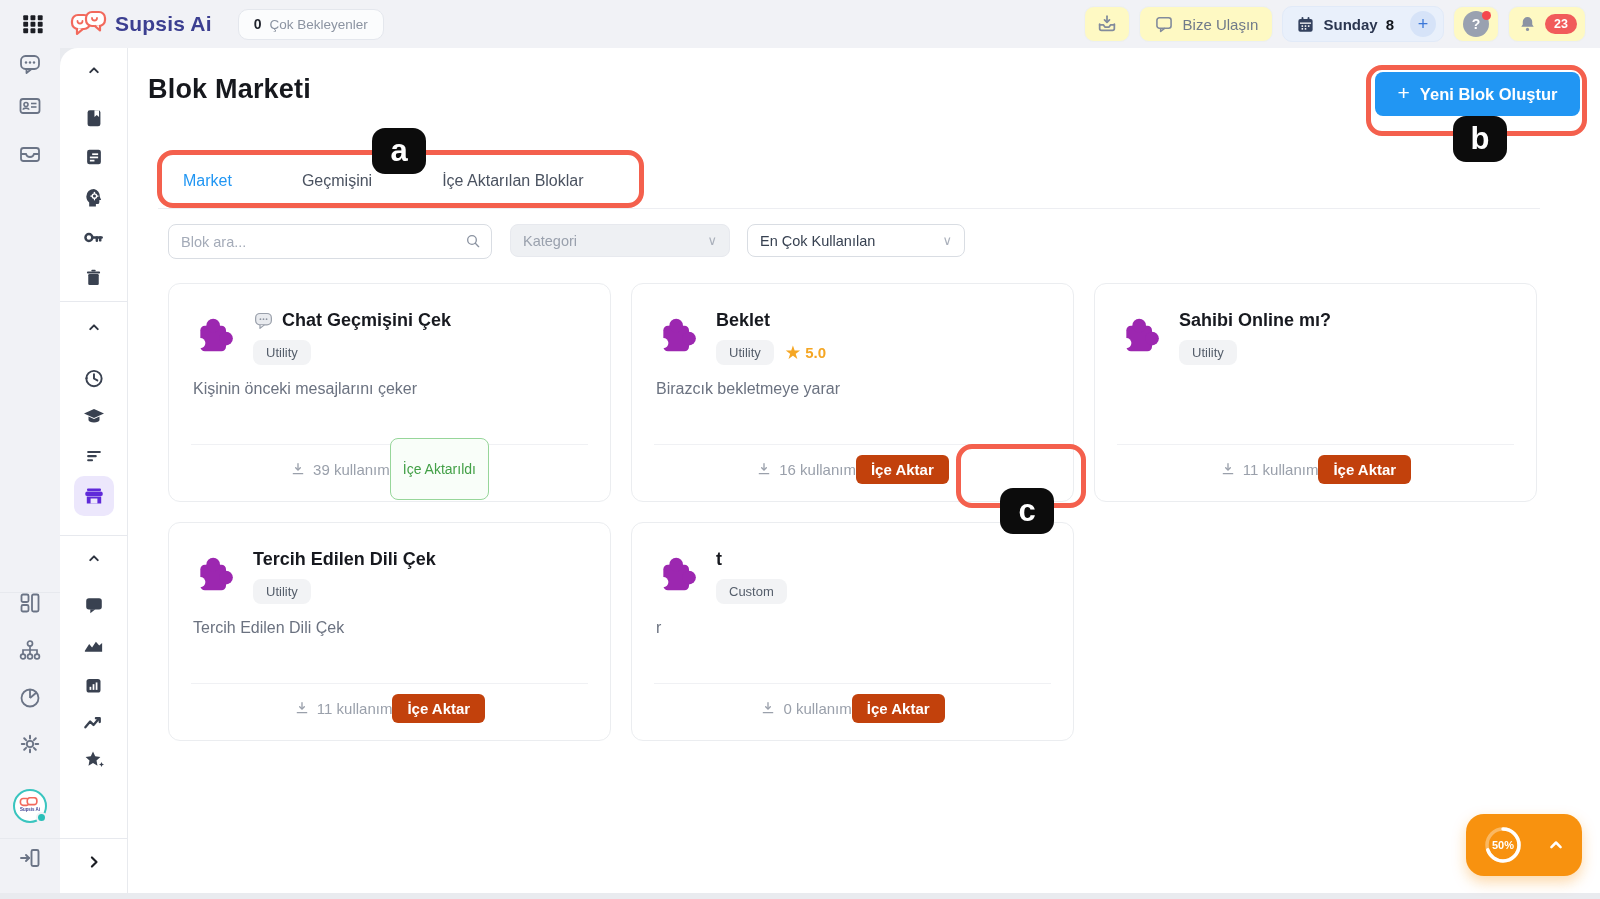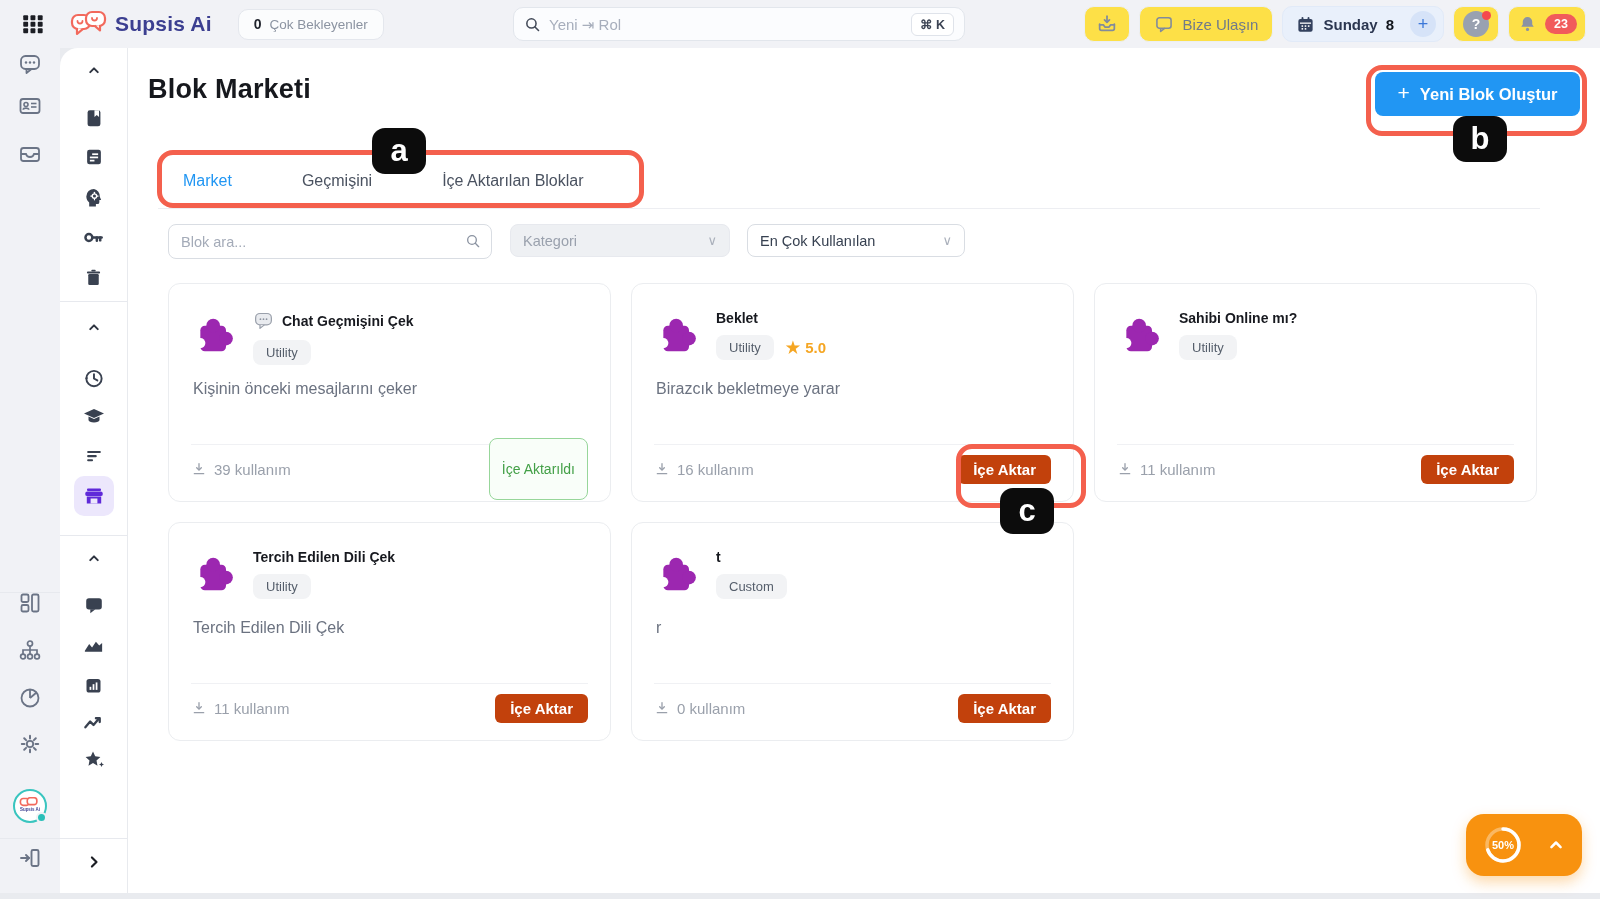--- a/index.html
+++ b/index.html
@@ -12,21 +12,21 @@
   .logo { display:flex; align-items:center; gap:7px; margin-left:24px; }
   .logo-text { font-size:21px; font-weight:800; color:#3c3f91; letter-spacing:.2px; }
   .wait-pill { display:flex; align-items:center; gap:8px; height:31px; margin-left:26px; padding:0 15px; background:#fbfcfd; border:1px solid #e4e7ed; border-radius:10px; font-size:13.5px; }
   .wait-pill b { color:#1e222b; font-size:14px; }
   .wait-pill span.lbl { color:#8b93a1;text-align:right; }
   .tb-search { position:absolute; left:513px; top:7px; width:452px; height:34px; background:#fbfcfe; border:1px solid #e2e6ec; border-radius:10px; display:flex; align-items:center; padding:0 10px; }
   .tb-search input { flex:1; border:none; outline:none; background:transparent; font-size:15px; color:#3a4150; margin-left:8px; font-family:"Liberation Sans", sans-serif; }
   .tb-search input::placeholder { color:#a7aebc; }
   .kbd { font-size:12.5px; color:#3c4454; background:#fff; border:1px solid #dfe3ea; border-radius:6px; padding:3px 8px; font-weight:700; }
   .tb-right { margin-left:auto; display:flex; gap:9px; align-items:center; }
-  .pill { display:flex; align-items:center; justify-content:center; height:36px; background:#fde047; border:1px solid #eceff3; border-radius:10px; cursor:pointer; }
+  .pill { display:flex; align-items:center; justify-content:center; height:36px; background:#fef9c3; border:1px solid #eceff3; border-radius:10px; cursor:pointer; }
   .pill.icon-only { width:46px; }
   .pill.contact { padding:0 14px; gap:9px; color:#707a8a; font-size:15px; }
   .pill.date { background:#e9f0fb; border-color:#e1eaf8; padding:0 7px 0 13px; gap:8px; }
   .pill.date .d-lbl { font-size:15px; color:#2b3650; font-weight:600; }
   .pill.date .d-num { font-size:15px; color:#10131a; font-weight:700; }
   .plus-circle { width:26px; height:26px; border-radius:50%; background:#d6e3f8; color:#3b77d8; font-size:18px; display:flex; align-items:center; justify-content:center; margin-left:8px; }
   .help-wrap { position:relative; width:44px; }
   .help-circle { width:26px; height:26px; border-radius:50%; background:#99a1b0; color:#fff; font-size:14px; font-weight:700; display:flex; align-items:center; justify-content:center; }
   .help-dot { position:absolute; right:7px; top:4px; width:9px; height:9px; border-radius:50%; background:#f5484d; }
   .pill.bell { width:78px; gap:7px; }
@@ -60,28 +60,28 @@
   .f-cat { width:220px; margin-left:18px; background:#eef0f3; border:1px solid #e7e9ee; color:#9aa1ad; }
   .f-sort { width:218px; margin-left:17px; background:#fff; border:1px solid #d9dde3; color:#374151; }
   .chev { color:#aab0bb; font-size:13px; }
 
   
   .cards { position:absolute; left:40px; top:235px; display:grid; grid-template-columns:repeat(3,443px); grid-auto-rows:219px; gap:20px; }
   .card { position:relative; background:#fff; border:1px solid #ebedf0; border-radius:12px; }
   .card-head { position:absolute; left:24px; top:26px; display:flex; gap:16px; }
   .puzzle { width:44px; height:46px; flex:none; }
   .card-title-row { display:flex; align-items:center; gap:8px; }
-  .card-title { font-size:14px; font-weight:700; color:#17191f; }
+  .card-title { font-size:18px; font-weight:700; color:#17191f; }
   .card-badges { display:flex; align-items:center; gap:12px; margin-top:9px; }
   .cat-badge { background:#f2f3f5; color:#555e6b; font-size:13px; padding:5px 13px; border-radius:8px; }
   .rating { display:flex; align-items:center; gap:5px; color:#f5a623; font-size:15px; font-weight:600; }
   .rating .star { font-size:16px; }
   .card-desc { position:absolute; left:24px; top:96px; font-size:16px; color:#6b7280; }
   .card-divider { position:absolute; left:22px; right:22px; top:160px; border-top:1px solid #f0f1f4; }
-  .card-footer { position:absolute; left:22px; right:22px; top:164px; height:42px; display:flex; align-items:center; justify-content:space-between; }
+  .card-footer { position:absolute; left:22px; right:22px; top:164px; height:42px; display:flex; align-items:center; justify-content:center; }
   .usage { display:flex; align-items:center; gap:7px; color:#9aa0ab; font-size:15px; }
   .btn-import { background:#c2410c; color:#fff; border:none; border-radius:6px; padding:6px 15px; font-size:15px; font-weight:600; cursor:pointer; font-family:"Liberation Sans", sans-serif; }
   .badge-imported { background:#f9fef9; color:#43a047; border:1px solid #97d69a; border-radius:8px; padding:22px 12px; font-size:14px; }
 
   
   .anno-box { position:absolute; border:5px solid #f4604d; border-radius:16px; pointer-events:none; z-index:50; }
   .anno-badge { position:absolute; background:#0c0c0c; color:#fff; border-radius:13px; display:flex; align-items:center; justify-content:center; font-size:31px; font-weight:700; z-index:51; width:54px; height:46px; }
   .box-a { left:157px; top:150px; width:487px; height:58px; }
   .bdg-a { left:372px; top:128px; }
   .box-b { left:1366px; top:65px; width:221px; height:71px; }
@@ -127,28 +127,20 @@
             <path d="M22 8 a2.5 2.5 0 0 0 5 0"></path>
         </g>
       </svg>
       <span class="logo-text">Supsis Ai</span>
     </div>
     <div class="wait-pill">
       <b>0</b>
       <span class="lbl">Çok Bekleyenler</span>
     </div>
 
-    <div class="tb-search">
-      <svg width="17" height="17" viewBox="0 0 24 24">
-        <circle cx="10.5" cy="10.5" r="6.5" fill="none" stroke="#434a58" stroke-width="2.2"></circle>
-        <line x1="15.5" y1="15.5" x2="20.5" y2="20.5" stroke="#434a58" stroke-width="2.2" stroke-linecap="round"></line>
-      </svg>
-      <input type="text" placeholder="Yeni ⇥ Rol" style="">
-      <span class="kbd">⌘ K</span>
-    </div>
 
     <div class="tb-right">
       <div class="pill icon-only">
         <svg width="22" height="22" viewBox="0 0 24 24">
           <g fill="none" stroke="#828b9c" stroke-width="1.9" stroke-linecap="round" stroke-linejoin="round">
             <path d="M4 12 v5 a2 2 0 0 0 2 2 h12 a2 2 0 0 0 2 -2 v-5"></path>
             <path d="M4 13 h4 l2 2.5 h4 l2 -2.5 h4"></path>
             <path d="M12 3.5 v6"></path>
               <path d="M9.3 7.5 12 10.2 14.7 7.5"></path>
           </g>

